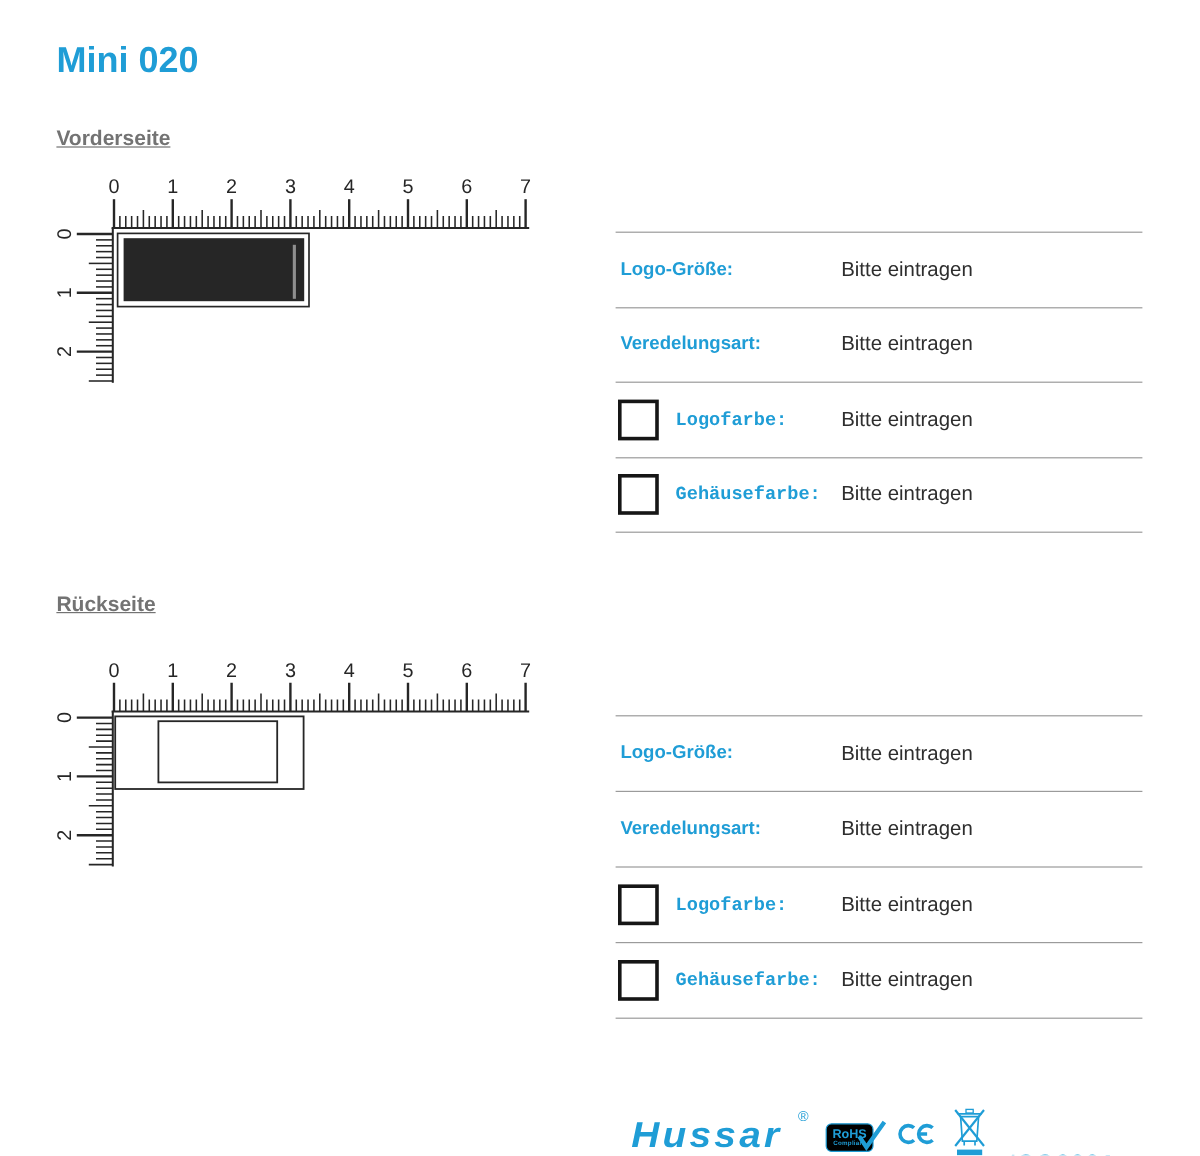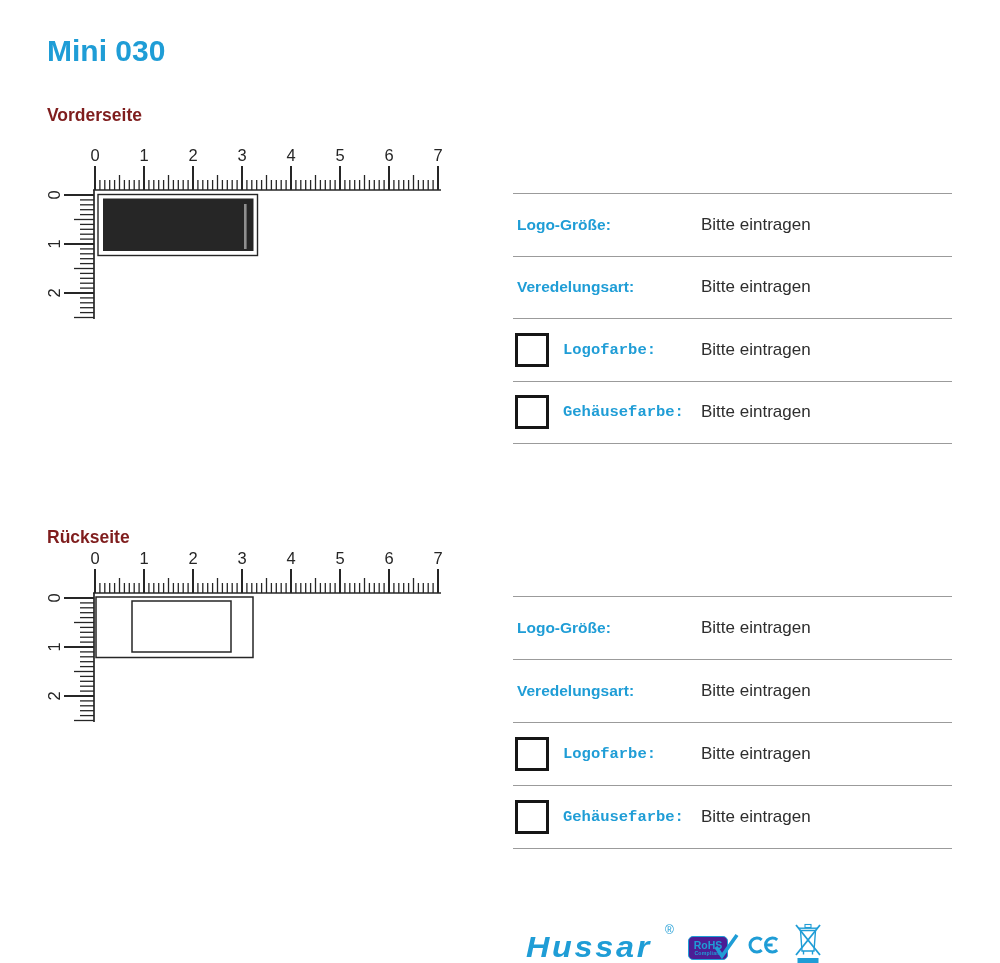--- a/index.html
+++ b/index.html
@@ -6,24 +6,24 @@
   .canvas{
     position:relative;width:1000px;height:963px;background:#ffffff;overflow:hidden;
     font-family:"Liberation Sans",sans-serif;color:var(--ink);
   }
   .page-title{
     position:absolute;left:47px;top:34px;margin:0;
     font-size:30px;font-weight:700;color:var(--accent);letter-spacing:0;
   }
   .sec-heading{
     position:absolute;left:47px;margin:0;
-    font-size:17.5px;font-weight:700;color:#7f1d1d;
+    font-size:17.5px;font-weight:700;color:#737373;text-decoration:underline;
   }
   .sec-front{top:105px;}
-  .sec-back{top:527px;}
+  .sec-back{top:493px;}
   .diagram{position:absolute;left:30px;width:420px;height:200px;}
   .diagram-front{top:135px;}
   .diagram-back{top:538px;}
   .rnum{font:16.5px "Liberation Sans",sans-serif;fill:var(--ink);}
   .form{
     position:absolute;left:513px;width:439px;
     border-bottom:1px solid var(--line);
   }
   .form-front{top:193px;}
   .form-front .row{height:61.5px;}
@@ -51,41 +51,41 @@
     letter-spacing:2.5px;transform:scaleX(1.08);transform-origin:left center;white-space:nowrap;
   }
   .brand-reg{
     position:absolute;left:152px;top:5px;font-size:12px;color:var(--accent);
     font-style:normal;line-height:1;
   }
   .rohs{
     position:absolute;left:175px;top:17px;width:40px;height:24px;box-sizing:border-box;
     border:1.8px solid var(--accent);border-radius:5px;
     display:flex;flex-direction:column;align-items:center;justify-content:center;
-    color:var(--accent);background:#4c1d95;
+    color:var(--accent);background:#000000;
   }
   .rohs-main{font-size:10.5px;font-weight:700;line-height:1.05;}
   .rohs-sub{font-size:5.2px;font-weight:700;line-height:1;letter-spacing:.2px;}
   .rohs-check{position:absolute;left:201px;top:14px;}
   .ce-mark{position:absolute;left:235px;top:16px;}
   .weee{position:absolute;left:282px;top:3px;}
   .iso{
     position:absolute;left:328px;top:12px;line-height:1;white-space:nowrap;
     font-size:28px;color:var(--accent);letter-spacing:-.5px;
     transform:scaleX(.82);transform-origin:left center;
   }
   .iso-prefix{font-weight:400;}
   .iso-number{font-weight:700;}
 </style>
 </head>
 <body>
 
 <div class="canvas">
 
-  <h1 class="page-title">Mini 030</h1>
+  <h1 class="page-title">Mini 020</h1>
 
   <h2 class="sec-heading sec-front">Vorderseite</h2>
 
   <svg class="diagram diagram-front" viewBox="0 0 420 200">
       <g>
         <line x1="63" y1="55" x2="411" y2="55" stroke="var(--ink)" stroke-width="1.7"></line>
         <line x1="65" y1="55" x2="65" y2="31" stroke="var(--ink)" stroke-width="2"></line>
         <line x1="69.9" y1="55" x2="69.9" y2="45" stroke="var(--ink)" stroke-width="1.3"></line>
         <line x1="74.8" y1="55" x2="74.8" y2="45" stroke="var(--ink)" stroke-width="1.3"></line>
         <line x1="79.7" y1="55" x2="79.7" y2="45" stroke="var(--ink)" stroke-width="1.3"></line>

